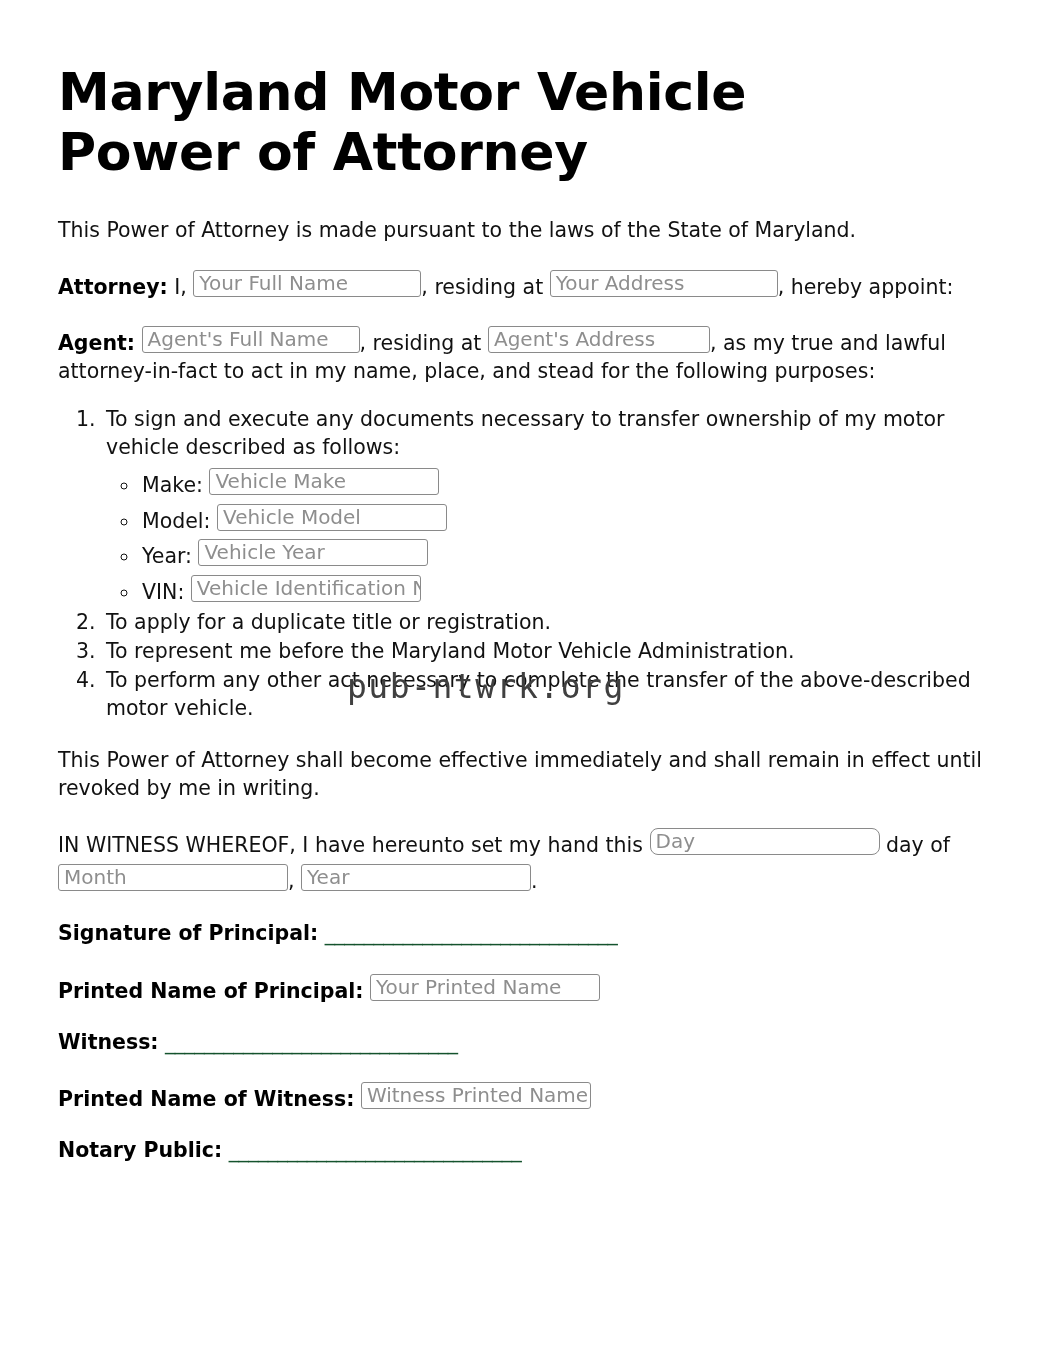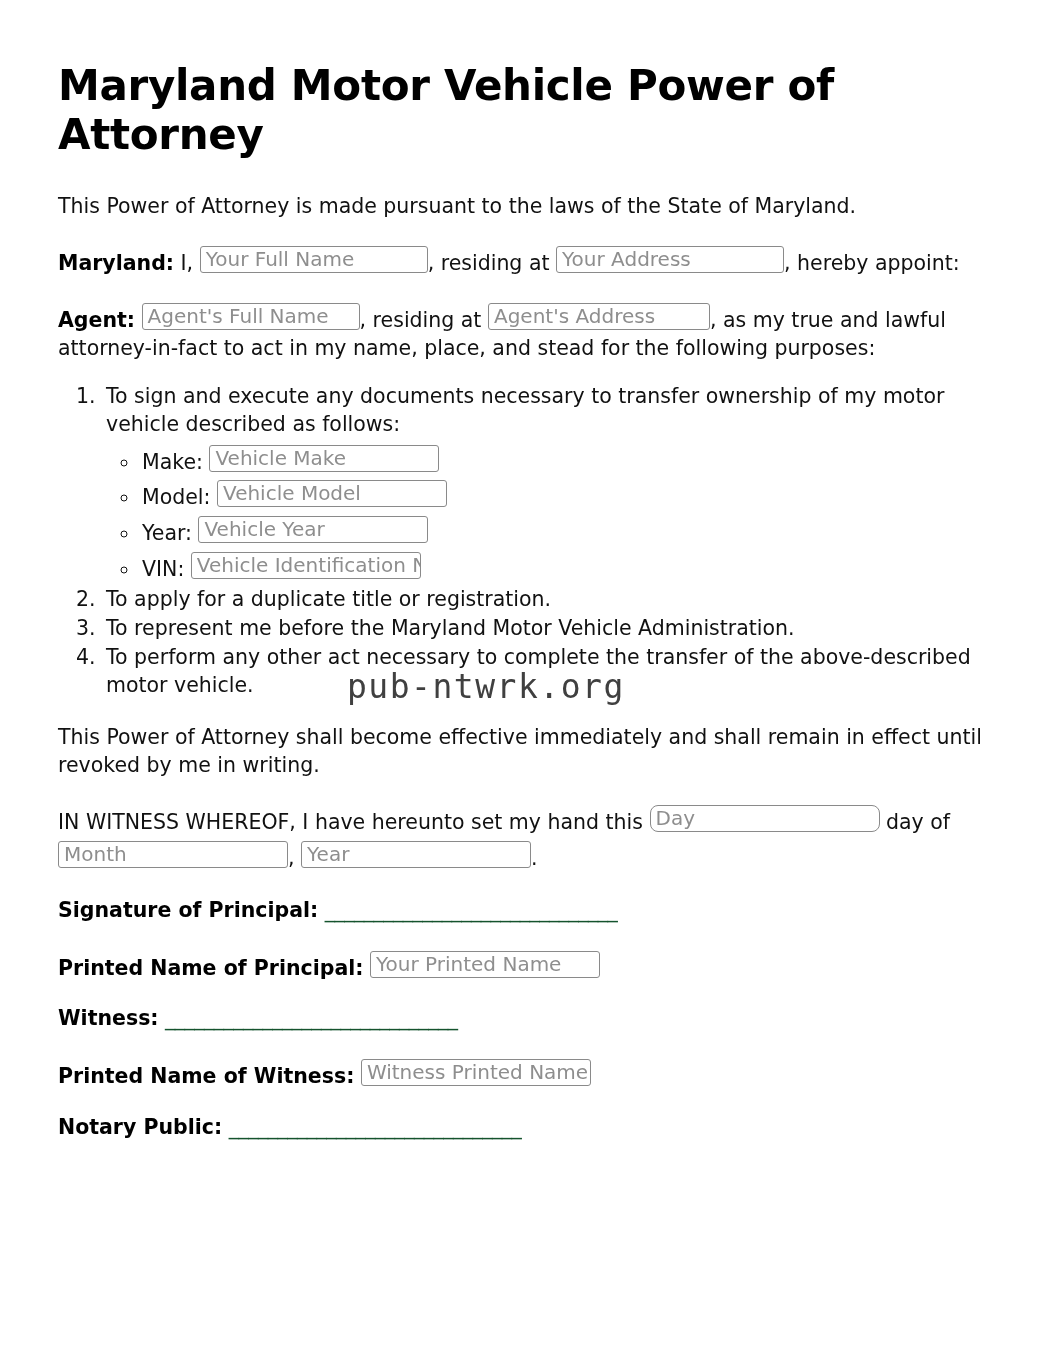--- a/index.html
+++ b/index.html
@@ -20,21 +20,21 @@
     width: 1055px;
     height: 1365px;
     box-sizing: border-box;
     padding: 62px 58px 0 58px;
     background: #ffffff;
     overflow: hidden;
   }
 
   
   .doc-title {
-    font-size: 42px;
+    font-size: 52px;
     font-weight: bold;
     line-height: 1.16;
     letter-spacing: -0.3px;
     margin: 0 0 34px 0;
     max-width: 830px;
     color: #000;
   }
 
   
   .para {
@@ -142,21 +142,21 @@
 </head>
 <body>
 
 <div class="page">
 
   <h1 class="doc-title">Maryland Motor Vehicle Power of Attorney</h1>
 
   <p class="para">This Power of Attorney is made pursuant to the laws of the State of Maryland.</p>
 
   <p class="para">
-    <span class="lbl-bold">Maryland:</span>
+    <span class="lbl-bold">Attorney:</span>
     <span>I,</span>
     <span class="fld w-fullname">Your Full Name</span><span>, residing at</span>
     <span class="fld w-address">Your Address</span><span>, hereby appoint:</span>
   </p>
 
   <p class="para tight">
     <span class="lbl-bold">Agent:</span>
     <span class="fld w-agentname">Agent's Full Name</span><span>, residing at</span>
     <span class="fld w-agentaddr">Agent's Address</span><span>, as my true and lawful attorney-in-fact to act in my name, place, and stead for the following purposes:</span>
   </p>

